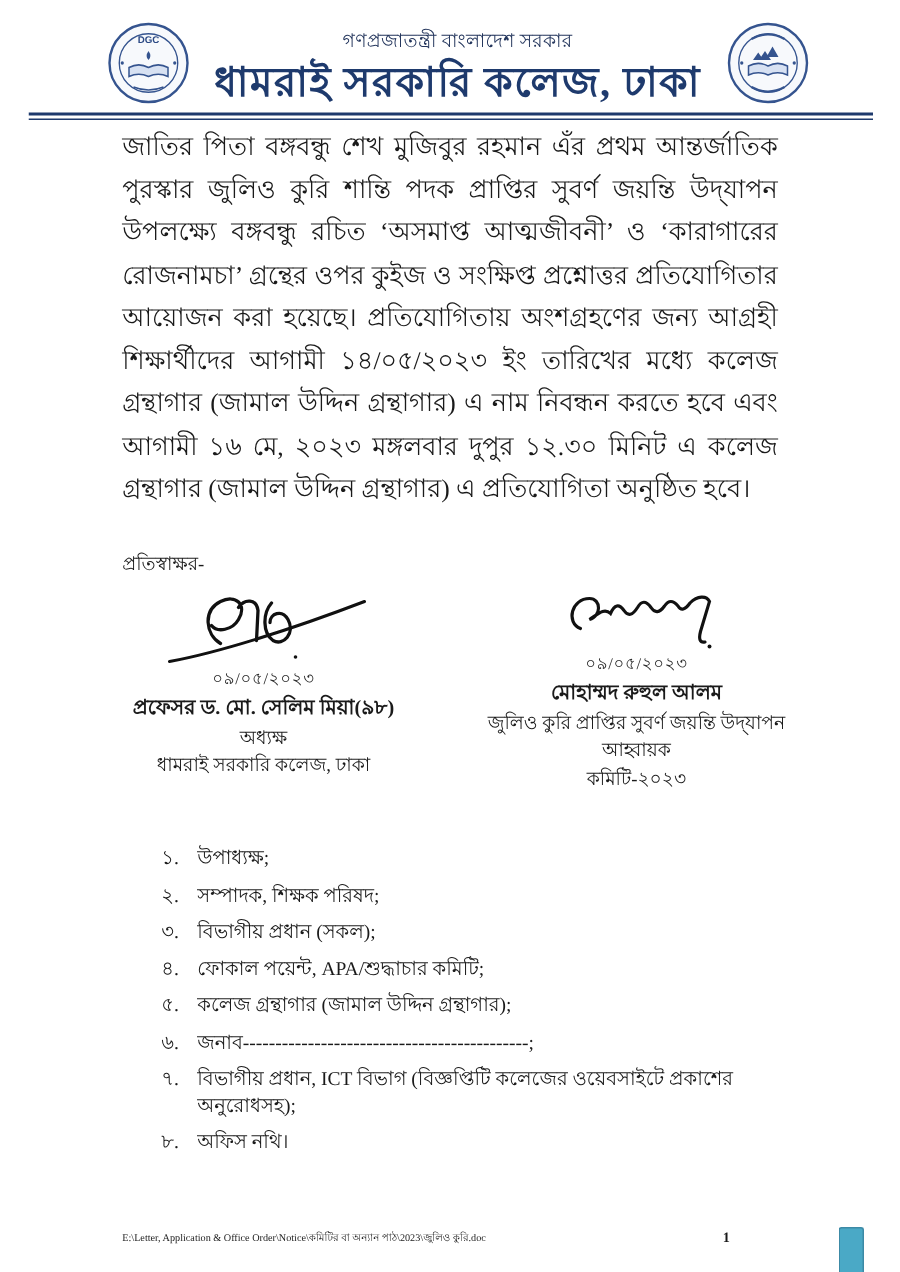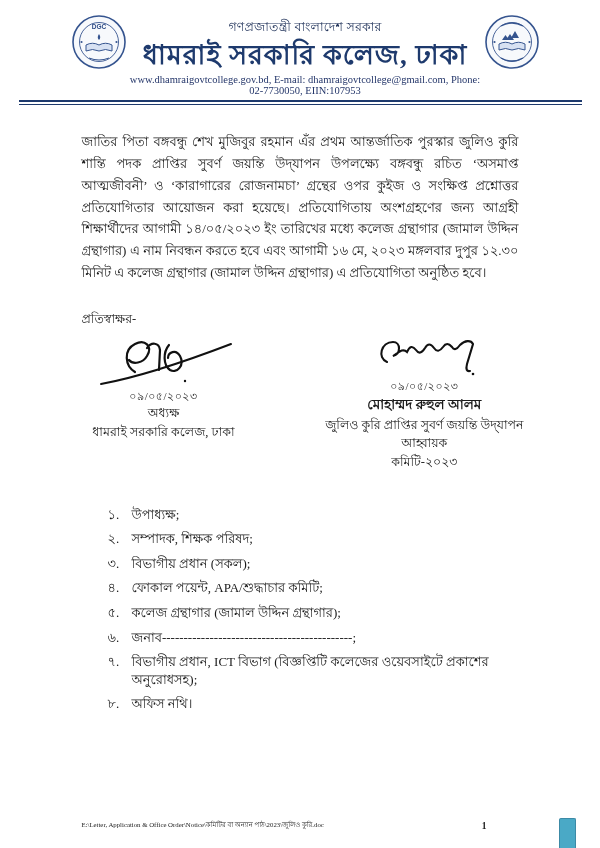--- a/index.html
+++ b/index.html
@@ -56,22 +56,22 @@
     margin: 22px 63px 0 63px;
     text-align: center;
     font-size: 14.5px;
     font-weight: bold;
     line-height: 1.75;
   }
   .title-block span { text-decoration: underline; text-underline-offset: 3px; }
 
   
   .body-para {
-    margin: 26px 63px 0 63px;
-    font-size: 13px;
+    margin: 4px 63px 0 63px;
+    font-size: 17px;
     line-height: 1.68;
     text-align: justify;
   }
 
   
   .countersign { margin: 26px 0 0 63px; font-size: 12.5px; }
   .sig-row {
     display: flex;
     justify-content: space-between;
     padding: 0 58px 0 70px;
@@ -129,21 +129,20 @@
       <path d="M15 31 Q 21.5 27.5 28 31 Q 34.5 27.5 41 31 L 41 37 Q 34.5 34 28 37 Q 21.5 34 15 37 Z" fill="#d7e1f2" stroke="#35548f" stroke-width="1"></path>
       <path d="M28 20 q -2.5 3.5 0 6 q 2.5 -2.5 0 -6" fill="#35548f"></path>
       <circle cx="10.5" cy="28" r="1.1" fill="#35548f"></circle>
       <circle cx="45.5" cy="28" r="1.1" fill="#35548f"></circle>
       <path d="M18 44 q 10 4 20 0" fill="none" stroke="#35548f" stroke-width="1"></path>
     </svg>
 
     <div class="header-center">
       <div class="gov-line">গণপ্রজাতন্ত্রী বাংলাদেশ সরকার</div>
       <div class="college-name">ধামরাই সরকারি কলেজ, ঢাকা</div>
-      <div class="contact-line">www.dhamraigovtcollege.gov.bd, E-mail: dhamraigovtcollege@gmail.com, Phone: 02-7730050, EIIN:107953</div>
     </div>
 
     <svg class="seal" viewBox="0 0 56 56" aria-hidden="true">
       <circle cx="28" cy="28" r="26" fill="#f7f9fc" stroke="#35548f" stroke-width="1.6"></circle>
       <circle cx="28" cy="28" r="19.5" fill="none" stroke="#35548f" stroke-width="0.9"></circle>
       <path d="M22 26 l 4 -6 l 4 6 Z M27 24 l 4 -7 l 4 7 Z M18 26 l 3.5 -5 l 3.5 5 Z" fill="#35548f"></path>
       <path d="M15 30 Q 21.5 26.5 28 30 Q 34.5 26.5 41 30 L 41 36 Q 34.5 33 28 36 Q 21.5 33 15 36 Z" fill="#d7e1f2" stroke="#35548f" stroke-width="1"></path>
       <circle cx="10.5" cy="28" r="1.1" fill="#35548f"></circle>
       <circle cx="45.5" cy="28" r="1.1" fill="#35548f"></circle>
       <path d="M17 12 q 11 -6 22 0" fill="none" stroke="#35548f" stroke-width="1.4"></path>
@@ -161,20 +160,21 @@
 
   <div class="sig-row">
 
     <div class="sig-col">
       <svg class="sig-img" width="150" height="56" viewBox="0 0 150 56" aria-hidden="true">
         <path d="M46 40 C 36 34, 34 18, 46 12 C 56 7, 64 14, 58 24 C 54 31, 44 33, 40 28 M58 16 C 62 10, 70 10, 71 18 L 70 38 M80 13 C 74 20, 74 33, 81 38 C 88 42, 96 33, 91 24 C 87 17, 79 20, 79 26" fill="none" stroke="#111" stroke-width="2.2" stroke-linecap="round"></path>
         <path d="M12 52 C 45 46, 95 30, 142 12" fill="none" stroke="#111" stroke-width="2" stroke-linecap="round"></path>
         <circle cx="96" cy="49" r="1.2" fill="#111"></circle>
       </svg>
       <div class="sig-date">০৯/০৫/২০২৩</div>
+      <div class="sig-name">প্রফেসর ড. মো. সেলিম মিয়া(৯৮)</div>
       <div>অধ্যক্ষ</div>
       <div>ধামরাই সরকারি কলেজ, ঢাকা</div>
     </div>
 
     <div class="sig-col">
       <svg class="sig-img" width="110" height="46" viewBox="0 0 110 46" aria-hidden="true">
         <path d="M18 30 C 8 26, 12 10, 24 10 C 32 10, 32 22, 24 24 C 30 20, 34 16, 38 20 q 4 -9 9 -2 q 4 6 9 -2 q 4 -7 9 0 q 4 6 9 -1 q 4 -6 9 0 q 3 5 8 -2 C 96 8 102 8 104 12 L 98 32 q -2 8 3 7" fill="none" stroke="#111" stroke-width="2.1" stroke-linecap="round"></path>
         <circle cx="104" cy="42" r="1.3" fill="#111"></circle>
       </svg>
       <div class="sig-date">০৯/০৫/২০২৩</div>

